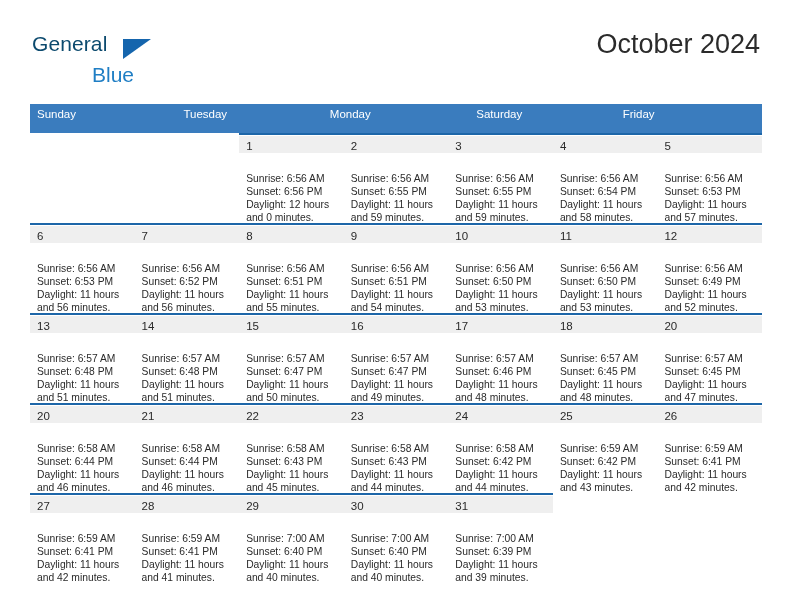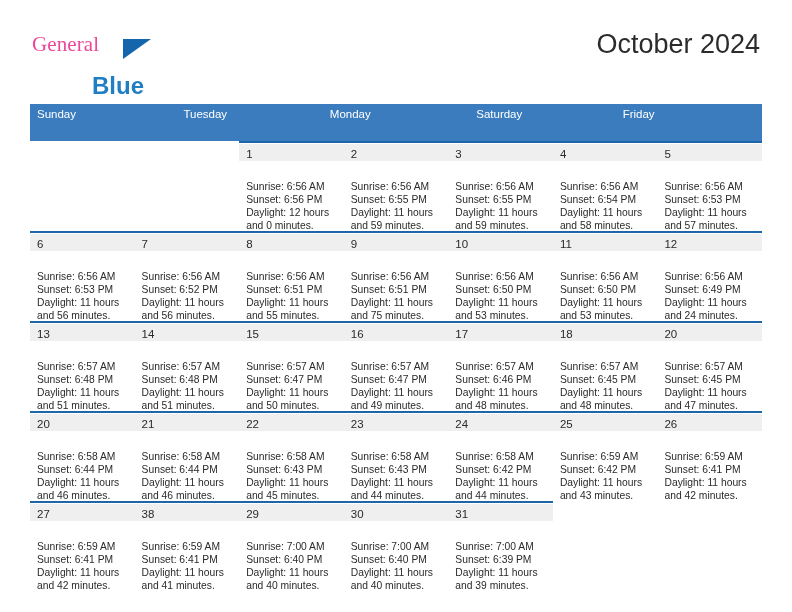--- a/index.html
+++ b/index.html
@@ -35,41 +35,40 @@
     left: 0;
     top: 4px;
     width: 180px;
     height: 56px;
   }
   .logo-general {
     position: absolute;
     left: 2px;
     top: 0px;
     font-size: 21px;
-    color: #ec4899;
+    color: #0c4a6e;
     letter-spacing: 0.1px;
-    font-family: Liberation Serif, serif;
+    font-family: Liberation Sans, sans-serif;
   }
   .logo-triangle {
     position: absolute;
     left: 93px;
     top: 7px;
     width: 0;
     height: 0;
     border-left: 28px solid #1565ad;
     border-bottom: 20px solid transparent;
   }
   .logo-blue {
     position: absolute;
     left: 62px;
-    top: 40px;
-    font-size: 24px;
+    top: 31px;
+    font-size: 21px;
     color: #1f7ec4;
     font-family: "Liberation Sans", sans-serif;
-    font-weight: bold;
   }
 
   .title-block {
     position: absolute;
     right: 0;
     top: 0;
     text-align: center;
   }
   .cal-title {
     font-size: 27px;
@@ -90,21 +89,21 @@
     position: absolute;
     left: 30px;
     top: 104px;
     width: 732px;
   }
 
   .dow-row {
     display: flex;
     width: 100%;
     background: #3a7cbe;
-    height: 37px;
+    height: 29px;
   }
   .dow {
     flex: 1 1 0;
     color: #ffffff;
     font-size: 11.5px;
     line-height: 21px;
     padding-left: 7px;
     box-sizing: border-box;
     white-space: nowrap;
   }
@@ -262,21 +261,21 @@
               <div>Daylight: 11 hours</div>
               <div>and 55 minutes.</div>
             </div>
           </div>
           <div class="cell filled">
             <div class="daynum-band"><span class="daynum">9</span></div>
             <div class="cell-body">
               <div>Sunrise: 6:56 AM</div>
               <div>Sunset: 6:51 PM</div>
               <div>Daylight: 11 hours</div>
-              <div>and 75 minutes.</div>
+              <div>and 54 minutes.</div>
             </div>
           </div>
           <div class="cell filled">
             <div class="daynum-band"><span class="daynum">10</span></div>
             <div class="cell-body">
               <div>Sunrise: 6:56 AM</div>
               <div>Sunset: 6:50 PM</div>
               <div>Daylight: 11 hours</div>
               <div>and 53 minutes.</div>
             </div>
@@ -289,21 +288,21 @@
               <div>Daylight: 11 hours</div>
               <div>and 53 minutes.</div>
             </div>
           </div>
           <div class="cell filled">
             <div class="daynum-band"><span class="daynum">12</span></div>
             <div class="cell-body">
               <div>Sunrise: 6:56 AM</div>
               <div>Sunset: 6:49 PM</div>
               <div>Daylight: 11 hours</div>
-              <div>and 24 minutes.</div>
+              <div>and 52 minutes.</div>
             </div>
           </div>
         </div>
         <div class="week-row">
           <div class="cell filled">
             <div class="daynum-band"><span class="daynum">13</span></div>
             <div class="cell-body">
               <div>Sunrise: 6:57 AM</div>
               <div>Sunset: 6:48 PM</div>
               <div>Daylight: 11 hours</div>
@@ -434,21 +433,21 @@
           <div class="cell filled">
             <div class="daynum-band"><span class="daynum">27</span></div>
             <div class="cell-body">
               <div>Sunrise: 6:59 AM</div>
               <div>Sunset: 6:41 PM</div>
               <div>Daylight: 11 hours</div>
               <div>and 42 minutes.</div>
             </div>
           </div>
           <div class="cell filled">
-            <div class="daynum-band"><span class="daynum">38</span></div>
+            <div class="daynum-band"><span class="daynum">28</span></div>
             <div class="cell-body">
               <div>Sunrise: 6:59 AM</div>
               <div>Sunset: 6:41 PM</div>
               <div>Daylight: 11 hours</div>
               <div>and 41 minutes.</div>
             </div>
           </div>
           <div class="cell filled">
             <div class="daynum-band"><span class="daynum">29</span></div>
             <div class="cell-body">

